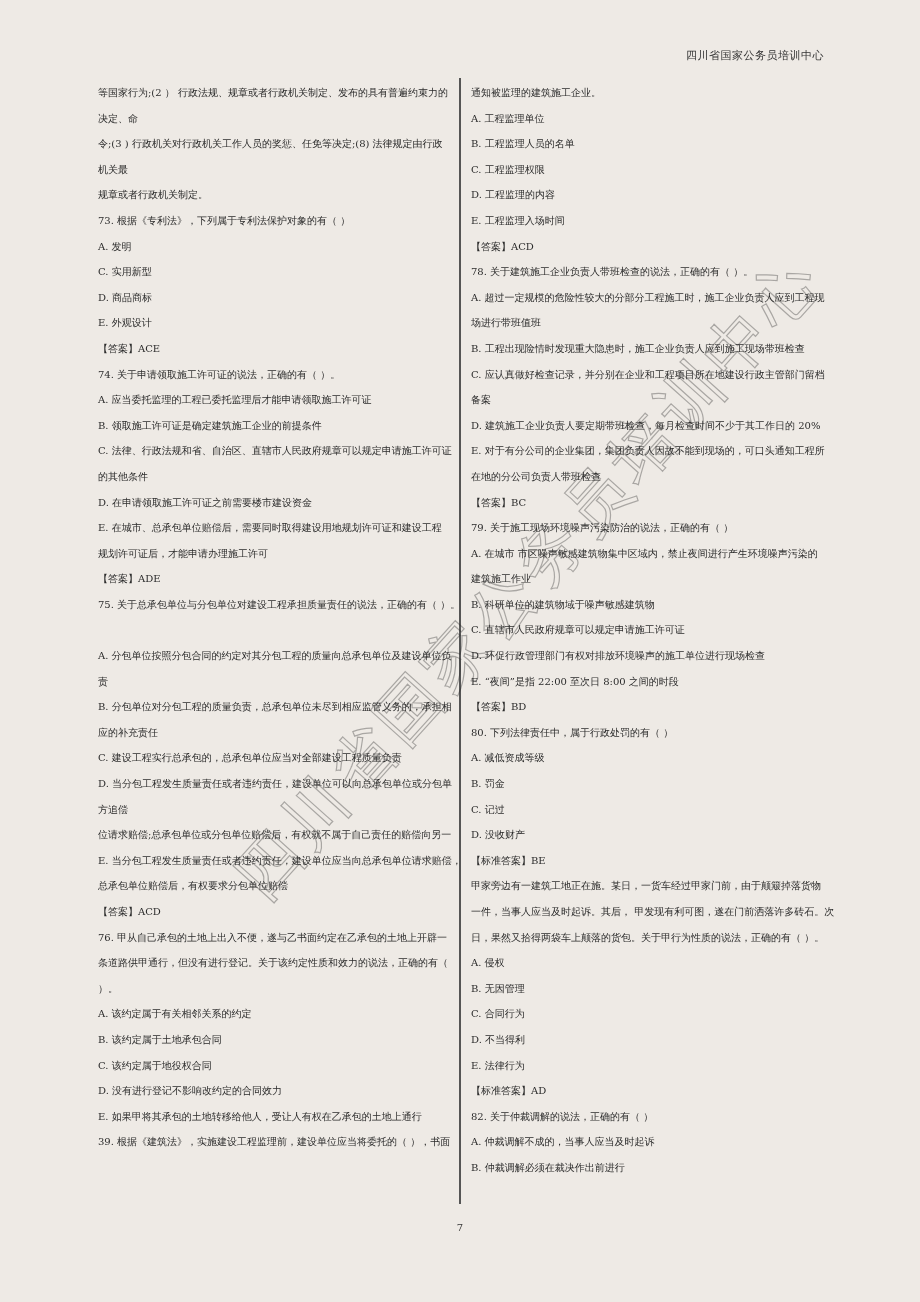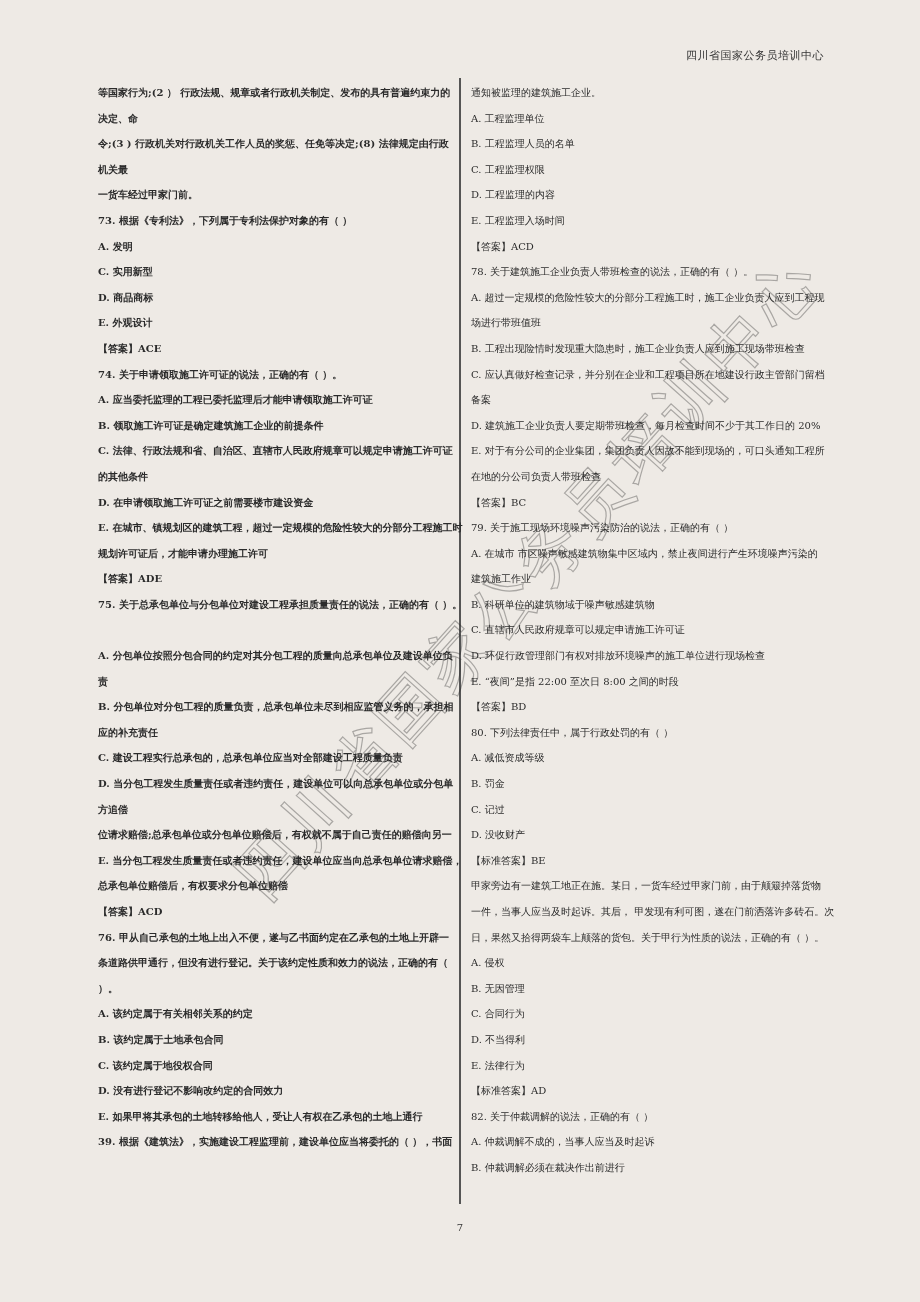--- a/index.html
+++ b/index.html
@@ -12,21 +12,21 @@
     overflow: hidden;
   }
   .header {
     position: absolute; top: 48px; right: 96px;
     font-size: 11px; color: #333; letter-spacing: 0.5px;
   }
   .col {
     position: absolute; top: 80px;
     font-size: 10px; line-height: 25.6px;
   }
-  .col-left { left: 98px; width: 352px; font-weight: bold; }
+  .col-left { left: 98px; width: 352px; }
   .col-right { left: 471px; width: 355px; }
   .line { white-space: nowrap; overflow: visible; height: 25.6px; }
   .divider {
     position: absolute; left: 459px; top: 78px;
     width: 2px; height: 1126px; background: #555;
   }
   .page-num {
     position: absolute; top: 1222px; left: 0; width: 920px;
     text-align: center; font-size: 10px; color: #333;
   }
@@ -46,34 +46,34 @@
 
 <div class="header">四川省国家公务员培训中心</div>
 
 <div class="divider"></div>
 
 <div class="col col-left" id="left-col">
     <div class="line">等国家行为;(2 ） 行政法规、规章或者行政机关制定、发布的具有普遍约束力的</div>
     <div class="line">决定、命</div>
     <div class="line">令;(3 ) 行政机关对行政机关工作人员的奖惩、任免等决定;(8) 法律规定由行政</div>
     <div class="line">机关最</div>
-    <div class="line">一货车经过甲家门前。</div>
+    <div class="line">规章或者行政机关制定。</div>
     <div class="line">73. 根据《专利法》，下列属于专利法保护对象的有（ ）</div>
     <div class="line">A. 发明</div>
     <div class="line">C. 实用新型</div>
     <div class="line">D. 商品商标</div>
     <div class="line">E. 外观设计</div>
     <div class="line">【答案】ACE</div>
     <div class="line">74. 关于申请领取施工许可证的说法，正确的有（ ）。</div>
     <div class="line">A. 应当委托监理的工程已委托监理后才能申请领取施工许可证</div>
     <div class="line">B. 领取施工许可证是确定建筑施工企业的前提条件</div>
     <div class="line">C. 法律、行政法规和省、自治区、直辖市人民政府规章可以规定申请施工许可证</div>
     <div class="line">的其他条件</div>
     <div class="line">D. 在申请领取施工许可证之前需要楼市建设资金</div>
-    <div class="line">E. 在城市、镇规划区的建筑工程，超过一定规模的危险性较大的分部分工程施工时</div>
+    <div class="line">E. 在城市、总承包单位赔偿后，需要同时取得建设用地规划许可证和建设工程</div>
     <div class="line">规划许可证后，才能申请办理施工许可</div>
     <div class="line">【答案】ADE</div>
     <div class="line">75. 关于总承包单位与分包单位对建设工程承担质量责任的说法，正确的有（ ）。</div>
     <div class="line"></div>
     <div class="line">A. 分包单位按照分包合同的约定对其分包工程的质量向总承包单位及建设单位负</div>
     <div class="line">责</div>
     <div class="line">B. 分包单位对分包工程的质量负责，总承包单位未尽到相应监管义务的，承担相</div>
     <div class="line">应的补充责任</div>
     <div class="line">C. 建设工程实行总承包的，总承包单位应当对全部建设工程质量负责</div>
     <div class="line">D. 当分包工程发生质量责任或者违约责任，建设单位可以向总承包单位或分包单</div>

